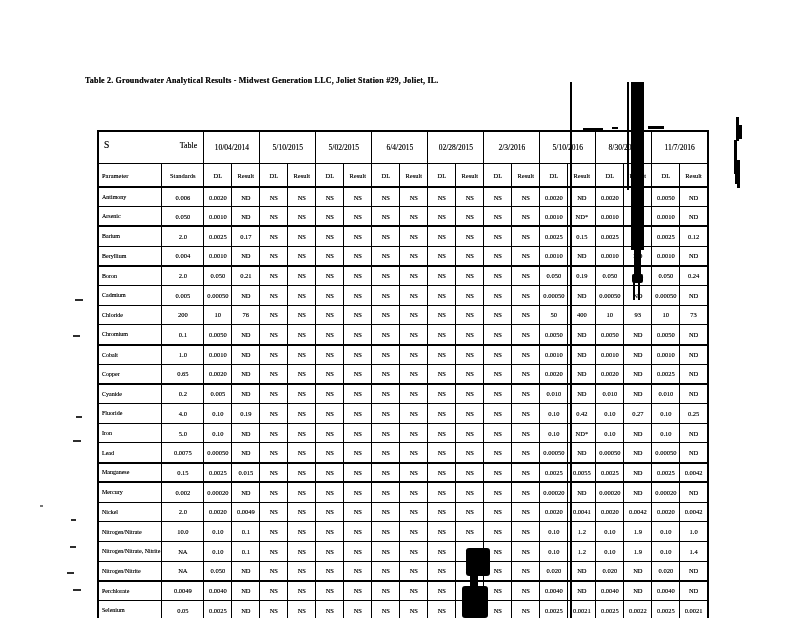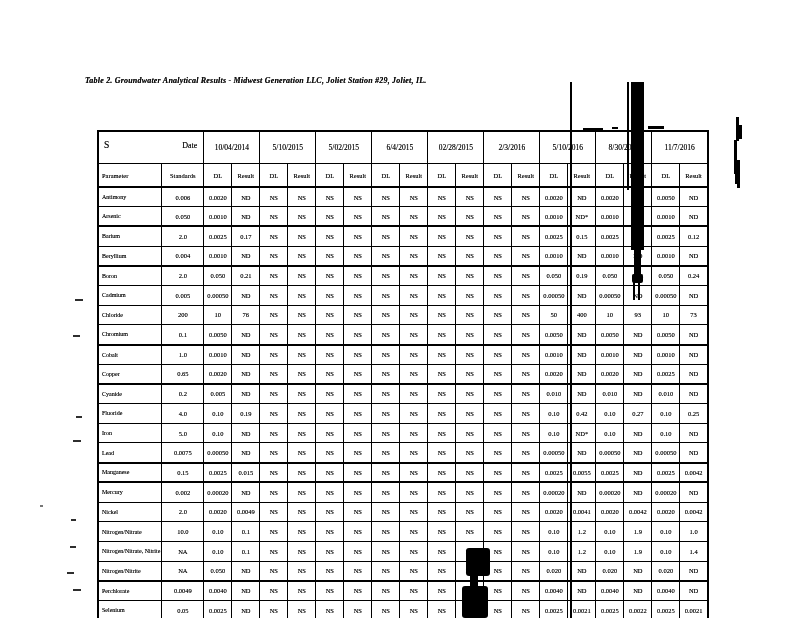--- a/index.html
+++ b/index.html
@@ -1,19 +1,19 @@
 <!DOCTYPE html>
 <html><head>
 <meta charset="utf-8">
 <style>
   html,body{margin:0;padding:0;}
   body{width:800px;height:618px;background:#ffffff;position:relative;overflow:hidden;
        font-family:"Liberation Serif",serif;}
   .doc-title{position:absolute;left:85px;top:76px;font-size:8px;font-weight:bold;
-             color:#0f0f0f;letter-spacing:.2px;text-shadow:0 0 .5px #444;white-space:nowrap;font-style:italic;}
+             color:#0f0f0f;letter-spacing:.2px;text-shadow:0 0 .5px #444;white-space:nowrap;}
   .tbl{position:absolute;left:97px;top:130px;border-collapse:collapse;table-layout:fixed;
        border:2px solid #000;}
   .tbl th,.tbl td{border:1px solid #000;padding:0 1px;font-size:6.5px;font-weight:normal;
        color:#101010;text-align:center;white-space:nowrap;overflow:hidden;
        text-shadow:0 0 .4px #555;}
   tr.dates-row th{height:31px;font-size:7.5px;}
   th.corner{position:relative;}
   .corner-s{position:absolute;left:5px;top:8px;font-size:9.5px;}
   .corner-date{position:absolute;right:6px;top:9px;font-size:8px;}
   tr.sub-row th{height:22px;border-bottom:2px solid #000;}
@@ -49,21 +49,21 @@
       <col style="width: 28px;">
       <col style="width: 28px;">
       <col style="width: 28px;">
       <col style="width: 28px;">
       <col style="width: 28px;">
     </colgroup>
   <thead>
       <tr class="dates-row">
         <th colspan="2" class="corner">
           <span class="corner-s">S</span>
-          <span class="corner-date">Date</span>
+          <span class="corner-date">Table</span>
         </th>
         <th colspan="2">10/04/2014</th>
         <th colspan="2">5/10/2015</th>
         <th colspan="2">5/02/2015</th>
         <th colspan="2">6/4/2015</th>
         <th colspan="2">02/28/2015</th>
         <th colspan="2">2/3/2016</th>
         <th colspan="2">5/10/2016</th>
         <th colspan="2">8/30/2016</th>
         <th colspan="2">11/7/2016</th>

